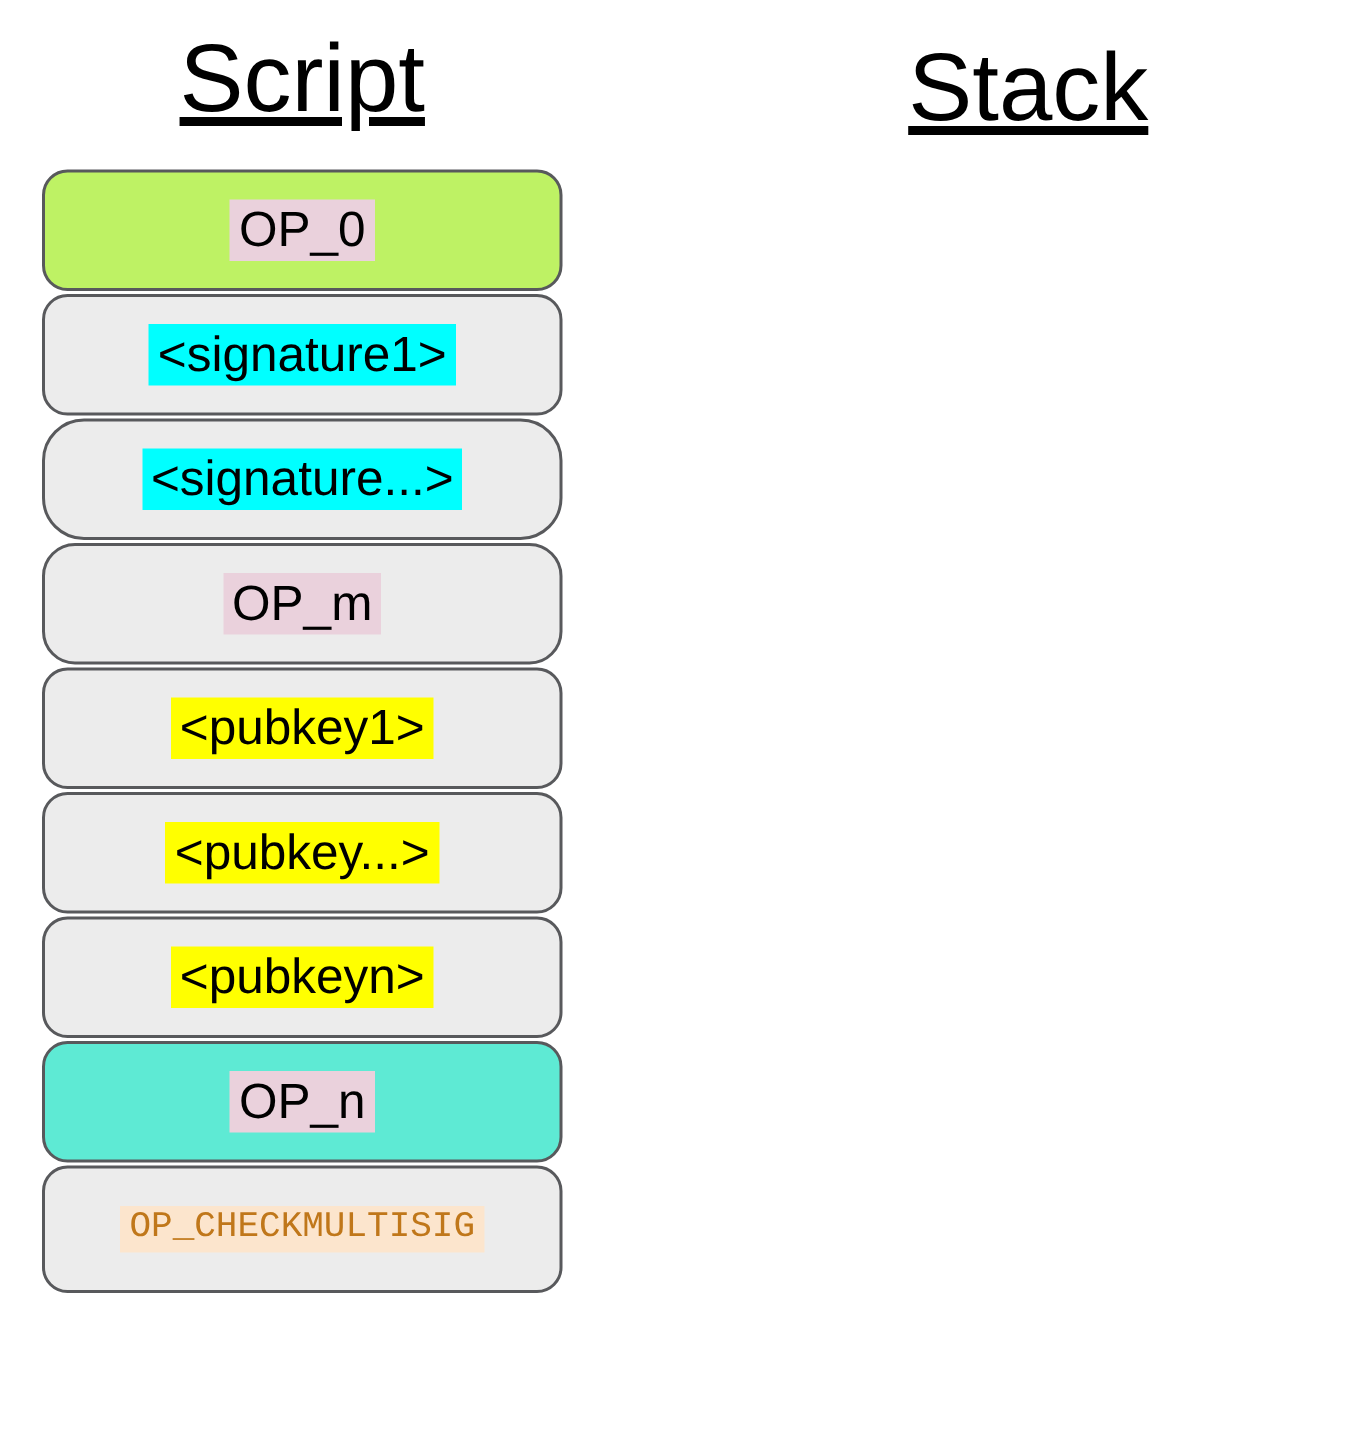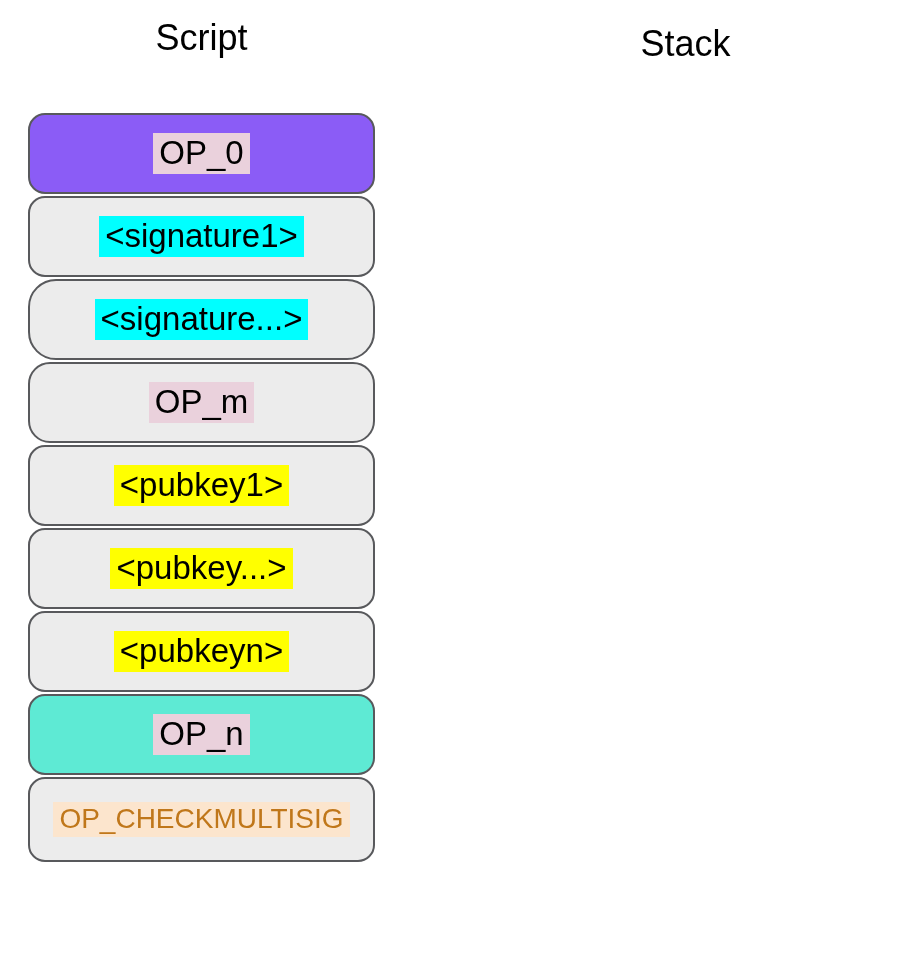--- a/index.html
+++ b/index.html
@@ -11,24 +11,25 @@
   .stage {
     position: relative;
     width: 907px;
     height: 967px;
     background: #ffffff;
     overflow: hidden;
   }
   .col-title {
     position: absolute;
     text-align: center;
-    font-size: 36px;
+    font-size: 64px;
     line-height: 1.0;
     color: #000000;
     white-space: nowrap;
+    text-decoration: underline;
   }
   .title-script { left: 28px; width: 347px; top: 20px; }
   .title-stack  { left: 512px; width: 347px; top: 26px; }
 
   .script-column {
     position: absolute;
     left: 28px;
     top: 113px;
     width: 347px;
   }
@@ -51,31 +52,31 @@
     align-items: center;
     justify-content: center;
   }
   .box:last-child { height: 85px; }
   .hl {
     font-size: 33px;
     line-height: 1.1;
     padding: 2px 6px;
     white-space: nowrap;
   }
-  .hl.small { font-size: 28px; }
+  .hl.small { font-size: 24px; font-family: Liberation Mono, monospace; }
 </style>
 </head>
 <body>
 
 <div class="stage">
   <div class="col-title title-script">Script</div>
   <div class="col-title title-stack">Stack</div>
 
   <div class="script-column">
-      <div class="box" style="background-color: #8b5cf6; border-color: rgb(88, 89, 92);">
+      <div class="box" style="background-color: #bef264; border-color: rgb(88, 89, 92);">
         <span class="hl" style="background-color: rgb(234, 209, 220); color: rgb(0, 0, 0);">OP_0</span>
       </div>
       <div class="box" style="background-color: rgb(236, 236, 236); border-color: rgb(88, 89, 92);">
         <span class="hl" style="background-color: rgb(0, 255, 255); color: rgb(0, 0, 0);">&lt;signature1&gt;</span>
       </div>
       <div class="box" style="background-color: rgb(236, 236, 236); border-color: rgb(88, 89, 92); border-radius: 28px;">
         <span class="hl" style="background-color: rgb(0, 255, 255); color: rgb(0, 0, 0);">&lt;signature...&gt;</span>
       </div>
       <div class="box" style="background-color: rgb(236, 236, 236); border-color: rgb(88, 89, 92); border-radius: 22px;">
         <span class="hl" style="background-color: rgb(234, 209, 220); color: rgb(0, 0, 0);">OP_m</span>

